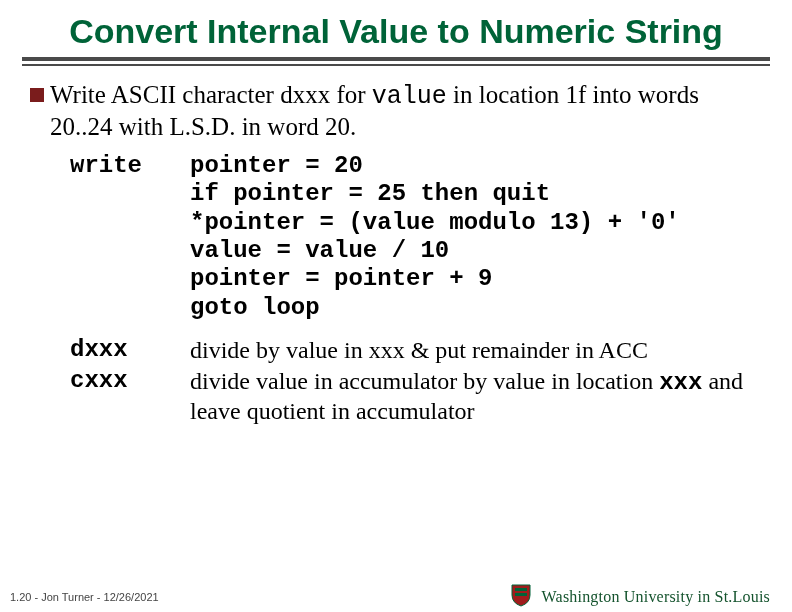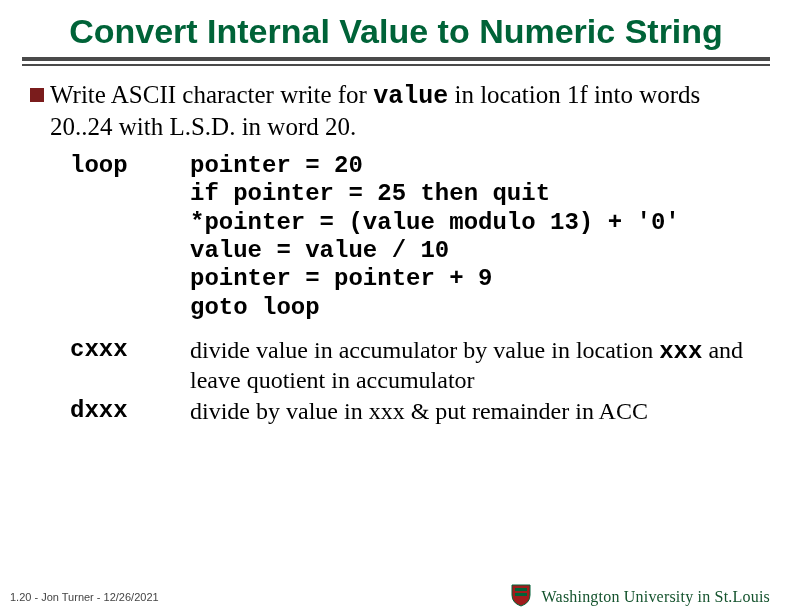--- a/index.html
+++ b/index.html
@@ -54,21 +54,21 @@
     height: 14px;
     background: #7a1c1c;
     margin-top: 8px;
     margin-right: 6px;
   }
   .bullet-text {
     flex: 1 1 auto;
   }
   .code-inline {
     font-family: "Courier New", Courier, monospace;
-    font-weight: 700;
+    font-weight: 400;
   }
   .code-block-wrap {
     display: flex;
     margin: 10px 0 14px 40px;
     font-family: "Courier New", Courier, monospace;
     font-size: 24px;
     font-weight: 700;
     line-height: 1.18;
   }
   .code-label {
@@ -143,45 +143,45 @@
   <div class="title-underline">
     <div class="bar1"></div>
     <div class="bar2"></div>
   </div>
 
   <div class="content">
 
     <div class="bullet-row">
       <div class="bullet"></div>
       <div class="bullet-text">
-        <span>Write ASCII character write for </span><span class="code-inline">value</span><span> in location 1f into words 20..24 with L.S.D. in word 20.</span>
+        <span>Write ASCII character dxxx for </span><span class="code-inline">value</span><span> in location 1f into words 20..24 with L.S.D. in word 20.</span>
       </div>
     </div>
 
     <div class="code-block-wrap">
-      <div class="code-label">loop</div>
+      <div class="code-label">write</div>
       <div class="code-lines"><span>pointer = 20</span>
 <span>if pointer = 25 then quit</span>
 <span>*pointer = (value modulo 13) + '0'</span>
 <span>value = value / 10</span>
 <span>pointer = pointer + 9</span>
 <span>goto loop</span></div>
     </div>
 
 
     <div class="instr-grid">
       <div class="instr-row">
+        <div class="instr-op">dxxx</div>
+        <div class="instr-desc">divide by value in xxx &amp; put remainder in ACC</div>
+      </div>
+      <div class="instr-row">
         <div class="instr-op">cxxx</div>
         <div class="instr-desc">
           <span>divide value in accumulator by value in location </span><span class="mono">xxx</span><span> and leave quotient in accumulator</span>
         </div>
-      </div>
-      <div class="instr-row">
-        <div class="instr-op">dxxx</div>
-        <div class="instr-desc">divide by value in xxx &amp; put remainder in ACC</div>
       </div>
     </div>
 
   </div>
 
   <div class="footer">
     <div class="footer-left">
       <span>1.20</span> - <span>Jon Turner</span> - <span>12/26/2021</span>
     </div>
     <div class="footer-right">

